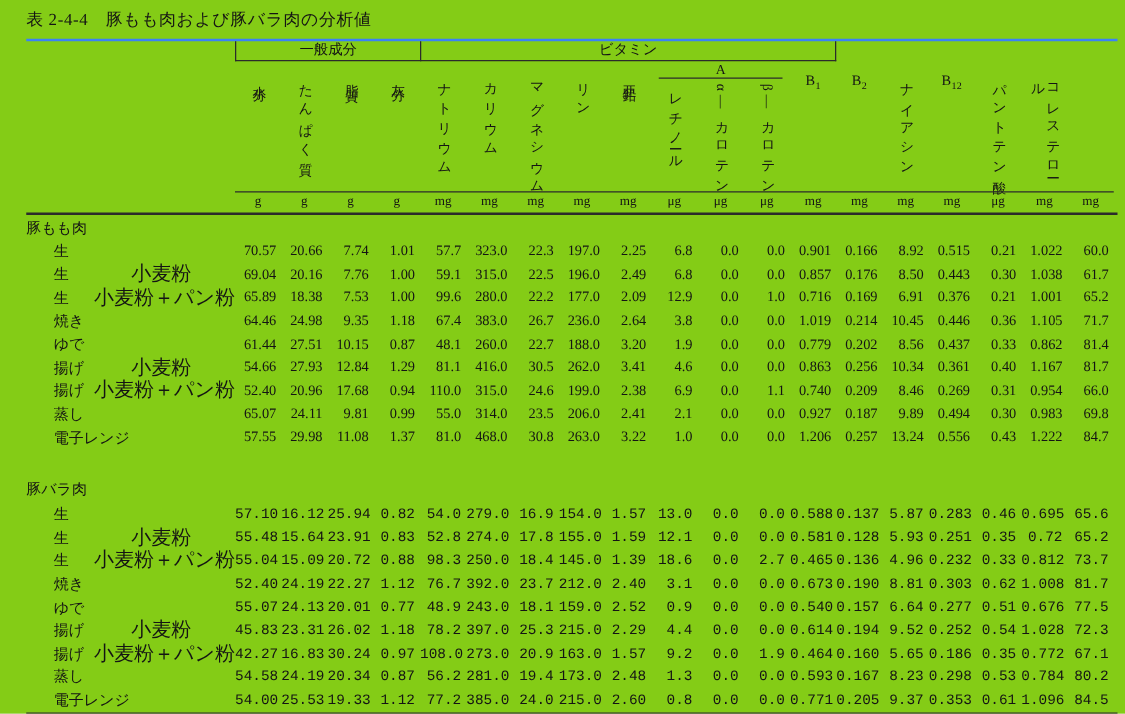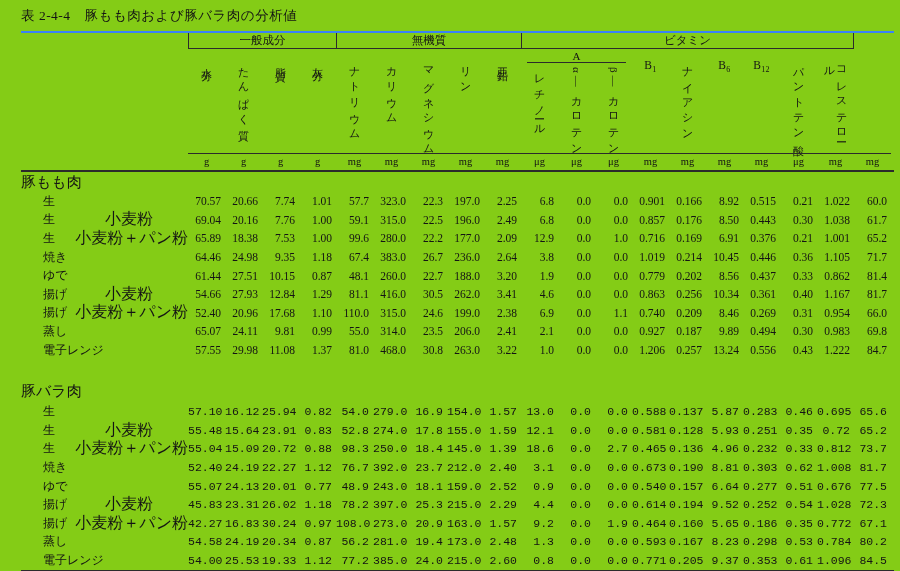--- a/index.html
+++ b/index.html
@@ -31,37 +31,36 @@
   .htext sub { font-size: 8px; }
   .a-group { width: 111px; flex: 0 0 111px; display: flex; flex-direction: column; padding-top: 1px; }
   .a-label { text-align: center; font-size: 11px; line-height: 12px; border-bottom: 1.5px solid #2b2b2b; margin: 0 6px 1px 6px; }
   .a-cols { display: flex; }
   .a-cols .hcell { padding-top: 3px; }
   
   .units-row { border-bottom: 2px solid #2b2b2b; }
   .units-cells { display: flex; border-top: 1px solid #2b2b2b; height: 17px; }
   .ucell { width: 37px; flex: 0 0 37px; text-align: center; font-size: 10.5px; line-height: 16px; }
   
-  .section-title { font-size: 15px; height: 20px; line-height: 21px; }
+  .section-title { font-size: 12px; height: 20px; line-height: 21px; }
   .section + .section { margin-top: 23px; font-family: Liberation Mono, monospace; }
   .drow { height: 18.6px; align-items: center; }
   .method { margin-left: 22px; width: 62px; font-size: 12px; white-space: nowrap; }
   .coating { font-size: 16px; white-space: nowrap; }
   .dcell { width: 37px; flex: 0 0 37px; text-align: right; padding-right: 4px; font-size: 11.5px; }
 </style>
 </head>
 <body>
 
 <div class="page">
   <div class="doc-title">表 2-4-4　豚もも肉および豚バラ肉の分析値</div>
   <div class="tbl">
     <div class="frow group-row">
       <div class="label-col"></div>
       <div class="grp g1">一般成分</div>
-      <div class="grp g2">無機質</div>
       <div class="grp g3">ビタミン</div>
       <div class="grp-last"></div>
     </div>
     <div class="frow header-row">
       <div class="label-col"></div>
       <div class="frow" id="header-cells">
           <div class="hcell">
             <span class="vtext">水分</span>
           </div>
           <div class="hcell">
@@ -99,24 +98,24 @@
               </div>
               <div class="hcell">
                 <span class="vtext">β―カロテン</span>
               </div>
             </div>
           </div>
           <div class="hcell">
             <span class="htext"><span>B</span><sub>1</sub></span>
           </div>
           <div class="hcell">
+            <span class="htext"><span>B</span><sub>2</sub></span>
+          </div>
+          <div class="hcell">
             <span class="vtext">ナイアシン</span>
-          </div>
-          <div class="hcell">
-            <span class="htext"><span>B</span><sub>6</sub></span>
           </div>
           <div class="hcell">
             <span class="htext"><span>B</span><sub>12</sub></span>
           </div>
           <div class="hcell">
             <span class="vtext">パントテン酸</span>
           </div>
           <div class="hcell">
             <span class="vtext">コレステロール</span>
           </div>
@@ -300,21 +299,21 @@
             <div class="dcell">81.7</div>
           </div>
           <div class="frow drow">
             <div class="label-col">
               <span class="method">揚げ</span>
               <span class="coating">小麦粉＋パン粉</span>
             </div>
             <div class="dcell">52.40</div>
             <div class="dcell">20.96</div>
             <div class="dcell">17.68</div>
-            <div class="dcell">1.10</div>
+            <div class="dcell">0.94</div>
             <div class="dcell">110.0</div>
             <div class="dcell">315.0</div>
             <div class="dcell">24.6</div>
             <div class="dcell">199.0</div>
             <div class="dcell">2.38</div>
             <div class="dcell">6.9</div>
             <div class="dcell">0.0</div>
             <div class="dcell">1.1</div>
             <div class="dcell">0.740</div>
             <div class="dcell">0.209</div>

